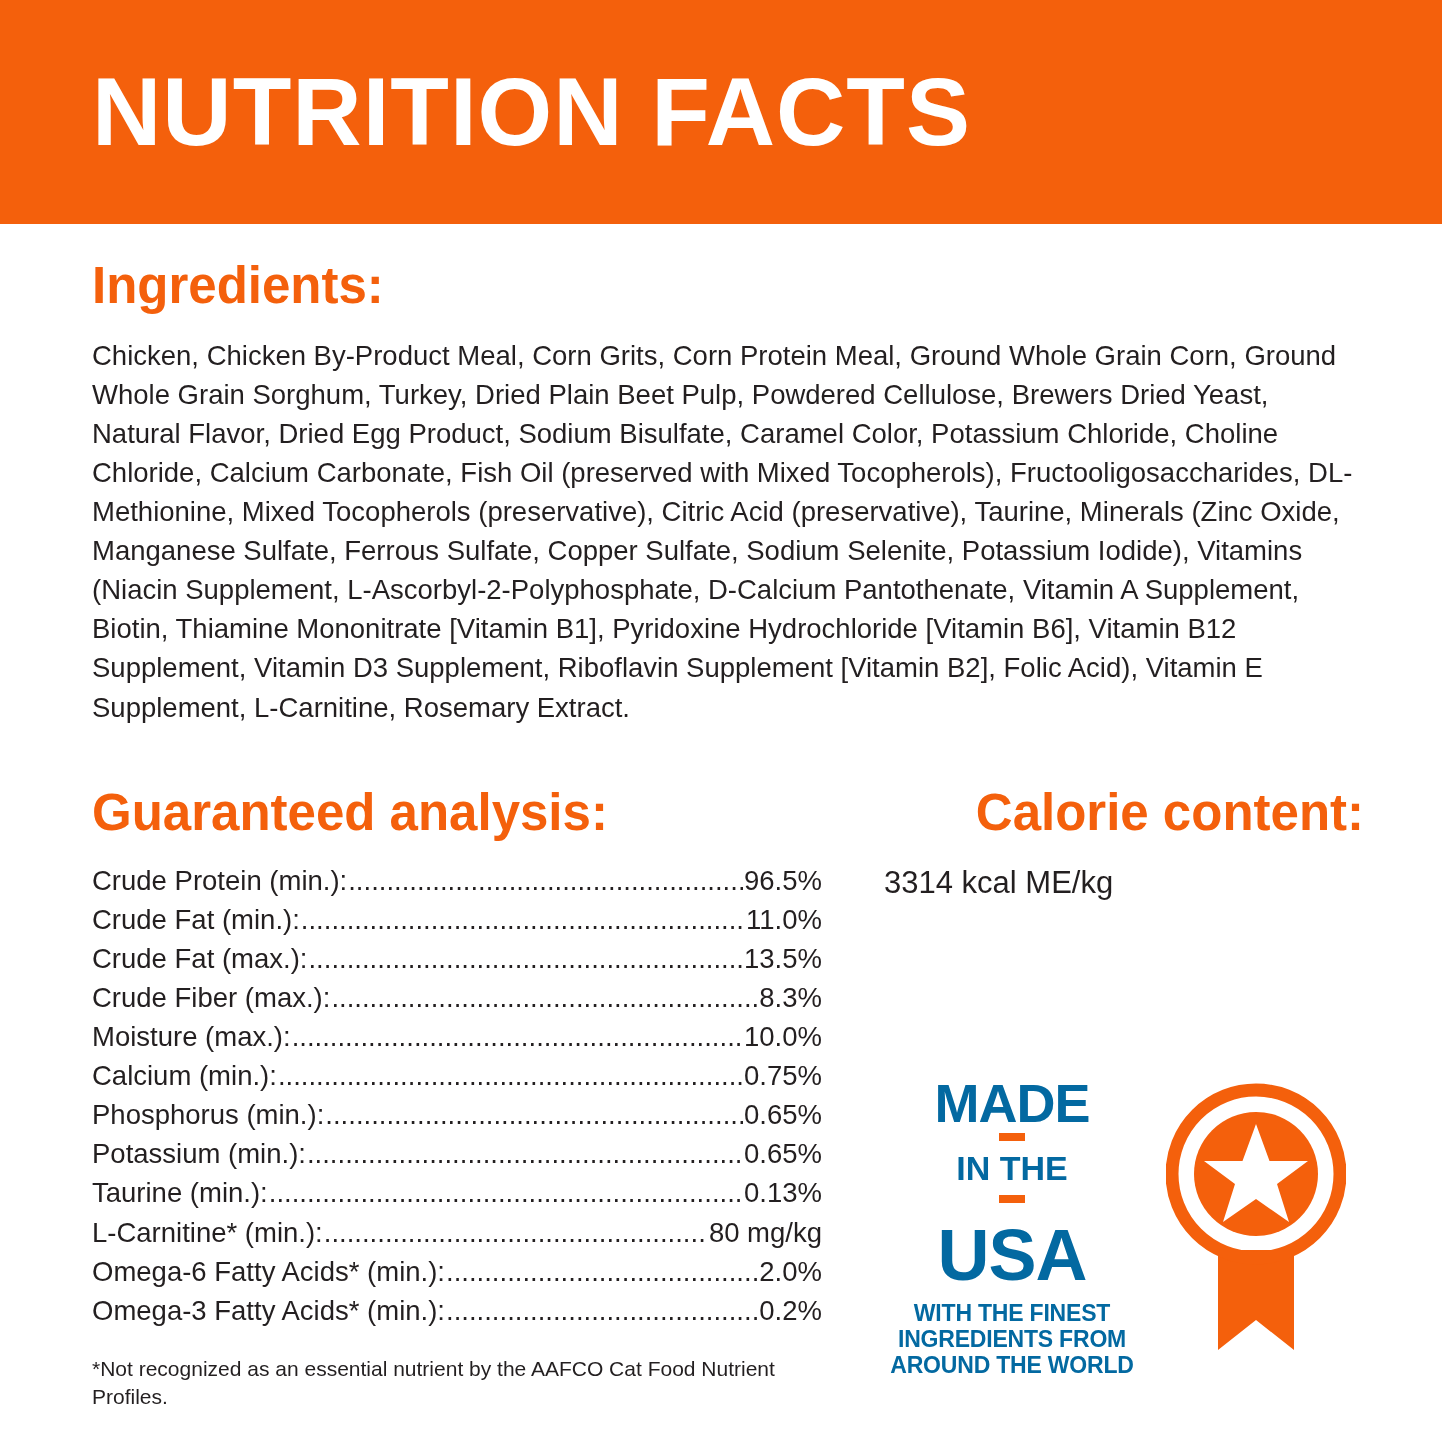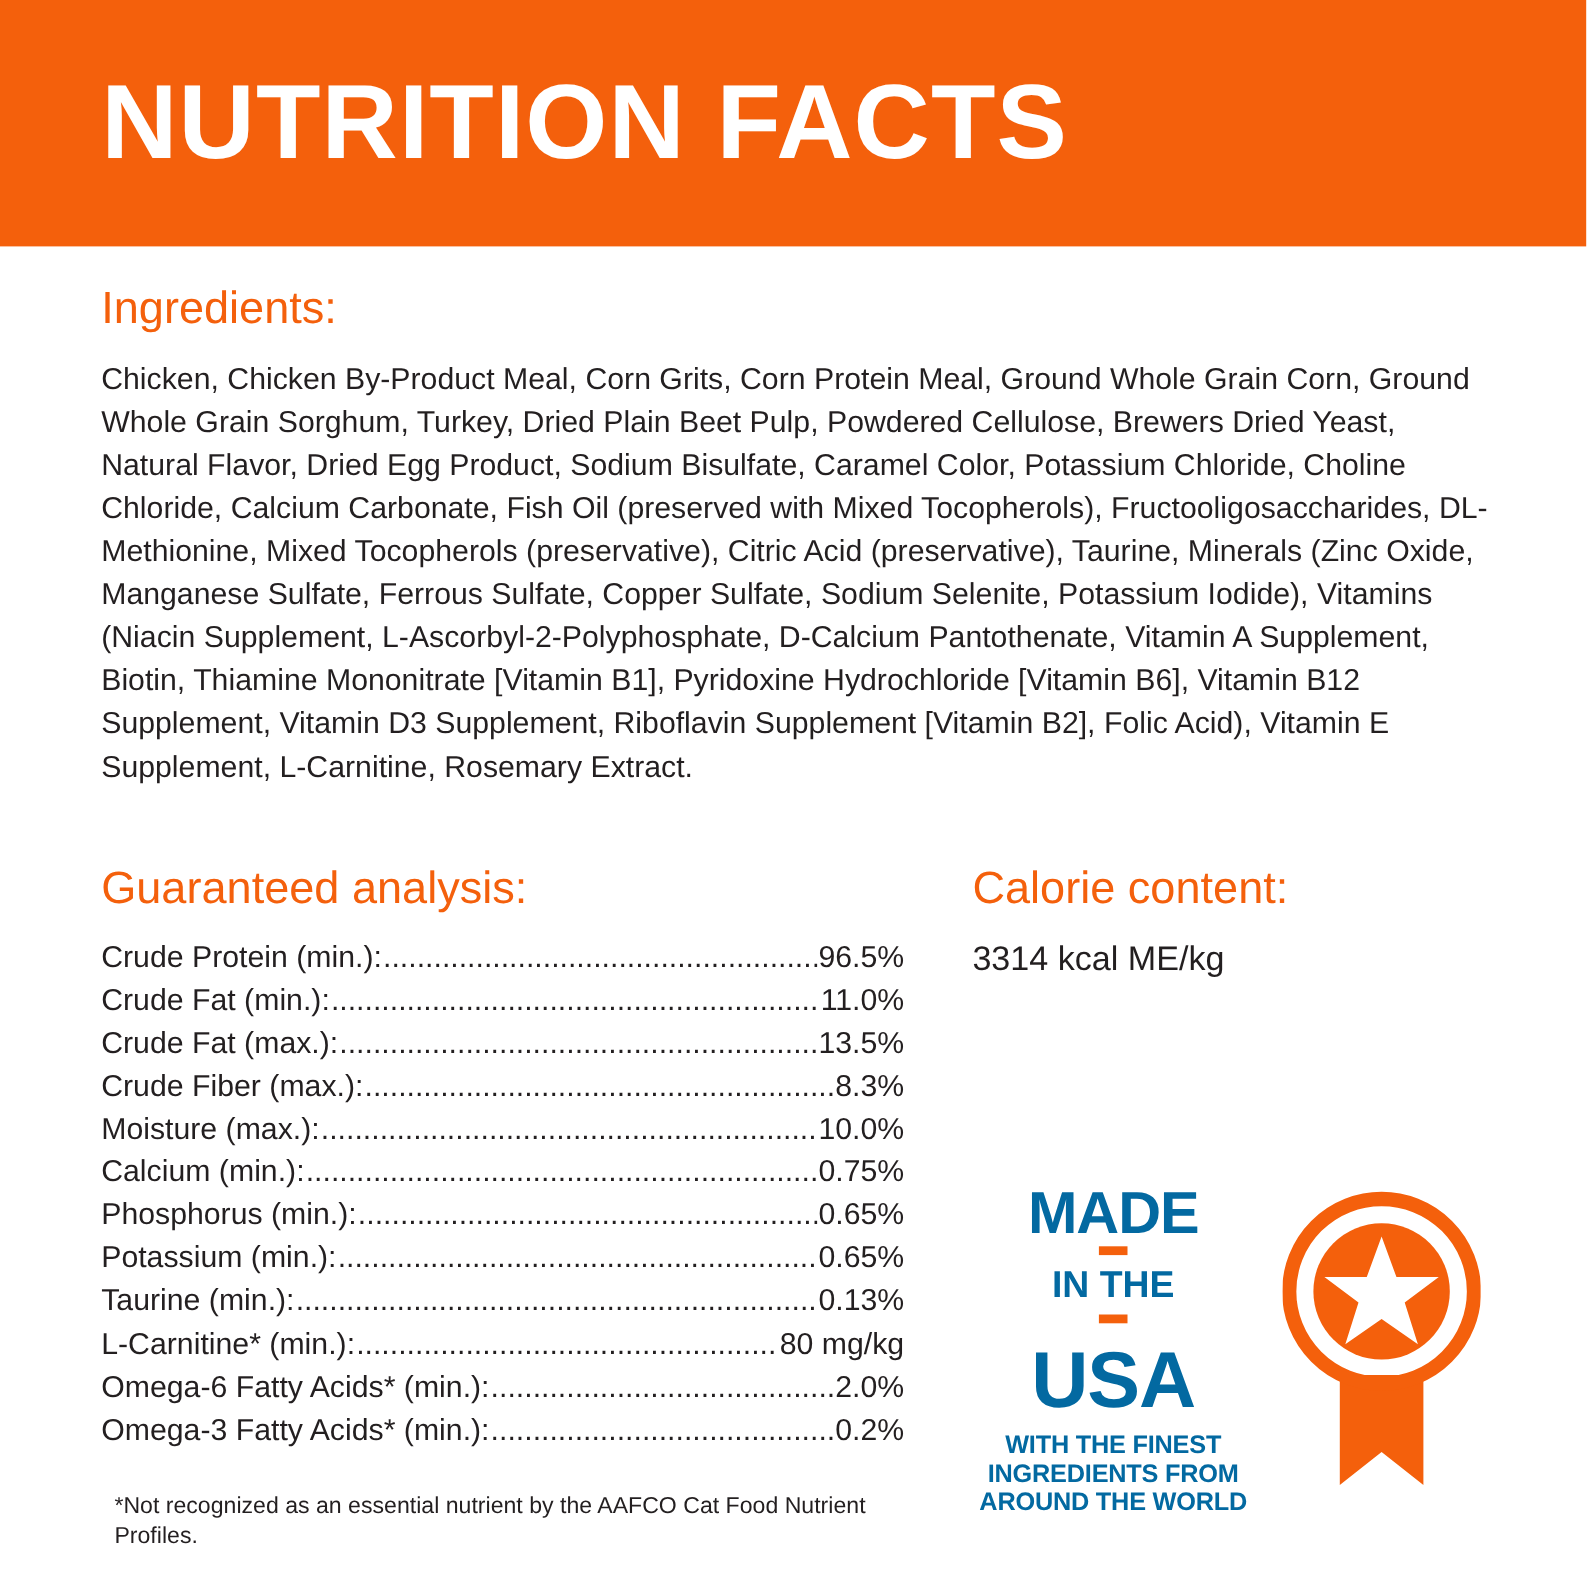--- a/index.html
+++ b/index.html
@@ -38,22 +38,22 @@
     font-weight: bold;
     letter-spacing: 1px;
     margin-left: 92px;
     line-height: 1;
     font-family: "Liberation Sans", sans-serif;
   }
 
   
   .section-heading {
     color: #f4600c;
-    font-size: 41px;
-    font-weight: normal;
+    font-size: 51px;
+    font-weight: bold;
     line-height: 1.1;
   }
 
   
   .ingredients-block {
     position: absolute;
     left: 92px;
     top: 258px;
     width: 1265px;
   }
@@ -103,31 +103,32 @@
 
   
   .cal-block {
     position: absolute;
     left: 884px;
     top: 785px;
     width: 480px;
   }
   .cal-heading {
     margin-bottom: 20px;
+    text-align: right;
   }
   .cal-line {
     font-size: 31px;
     line-height: 1.42;
     color: #231f20;
   }
 
   
   .footnote {
     position: absolute;
-    left: 104px;
+    left: 92px;
     top: 1355px;
     width: 700px;
     font-size: 21px;
     line-height: 1.35;
     color: #231f20;
   }
 
   
   .badge {
     position: absolute;

